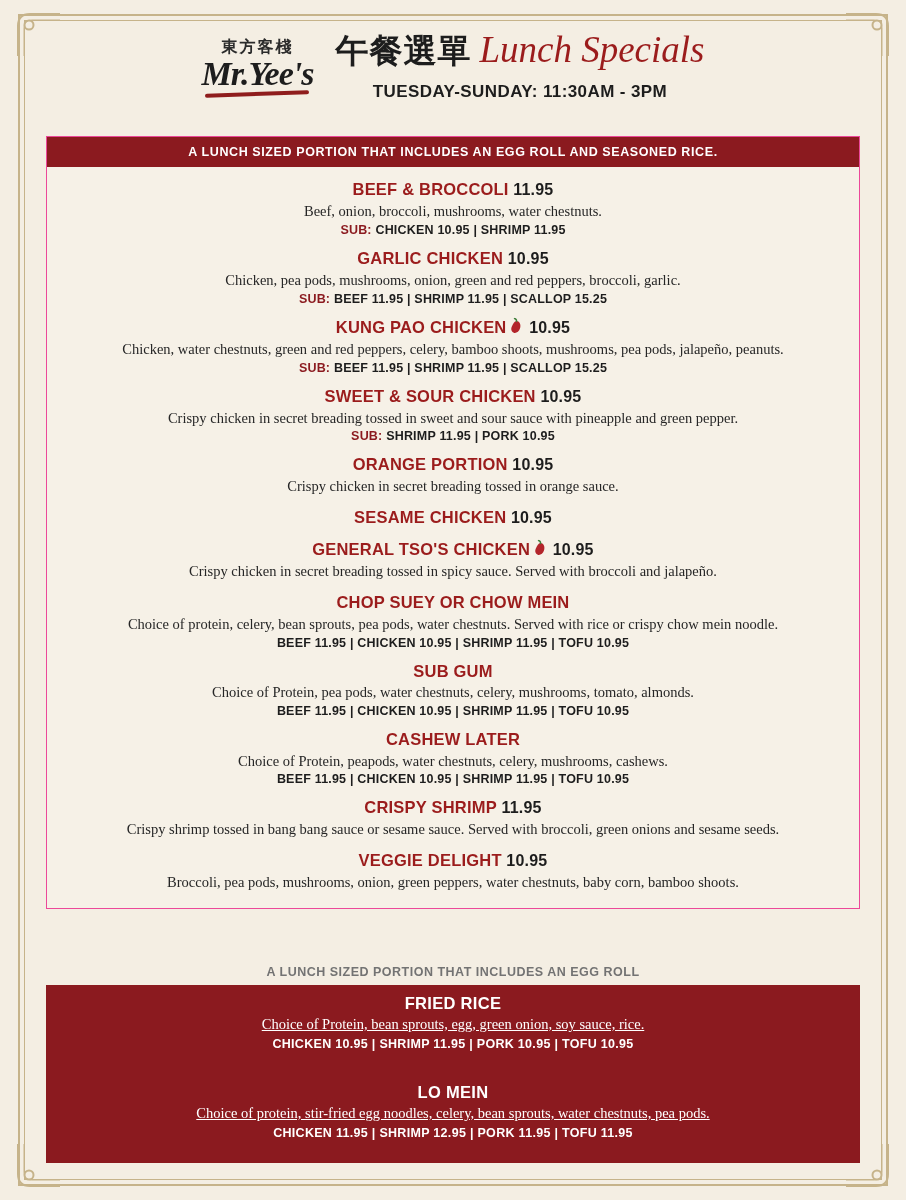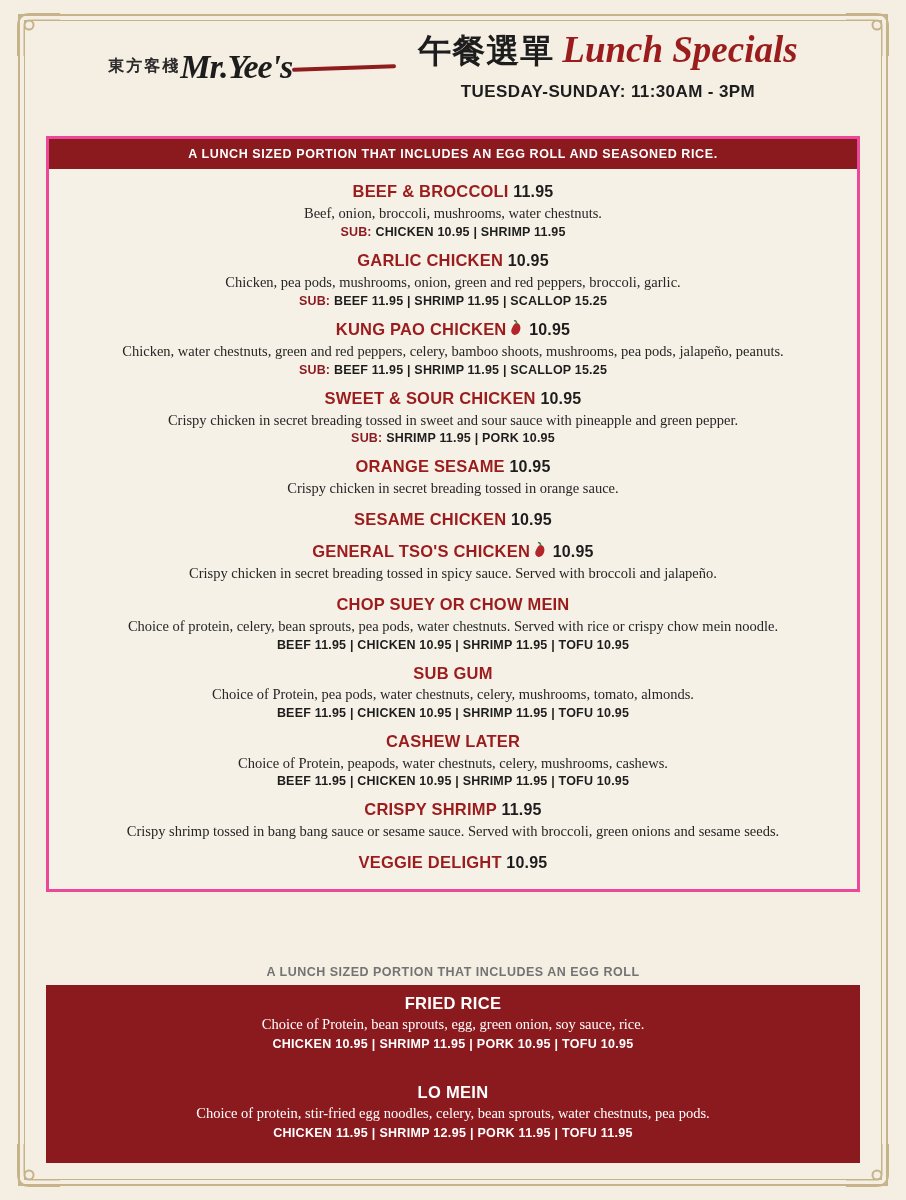--- a/index.html
+++ b/index.html
@@ -50,21 +50,21 @@
     align-items: center;
   }
   .header-row {
     display: flex;
     align-items: center;
     justify-content: center;
     gap: 22px;
   }
   .logo {
     display: flex;
-    flex-direction: row;
+    flex-direction: column;
     align-items: center;
     line-height: 1;
     padding-top: 4px;
   }
   .logo-cn {
     font-family: "DejaVu Sans", sans-serif;
     font-size: 16px;
     font-weight: bold;
     color: #2b2b2b;
     letter-spacing: 2px;
@@ -99,39 +99,39 @@
   .title-cn {
     font-family: "DejaVu Sans", sans-serif;
     font-size: 33px;
     font-weight: bold;
     color: #1d1d1d;
     letter-spacing: 1px;
   }
   .title-en {
     font-family: "Liberation Serif", serif;
     font-style: italic;
-    font-weight: bold;
+    font-weight: normal;
     font-size: 37px;
     color: #9b1c1c;
     letter-spacing: 0px;
   }
   .title-hours {
     font-size: 17px;
     font-weight: bold;
     color: #1d1d1d;
     letter-spacing: 0.4px;
     margin-top: 8px;
   }
 
   
   .main-card {
     position: absolute;
     left: 46px; top: 136px;
     width: 814px;
-    border: 3px solid #ec4899;
+    border: 1px solid #ec4899;
     background: #f6f1e7;
   }
   .banner {
     background: #8b1a1f;
     color: #fff;
     text-align: center;
     font-size: 12.5px;
     font-weight: bold;
     letter-spacing: 0.6px;
     padding: 8px 0 8px;
@@ -199,20 +199,21 @@
   }
   .redbox .rb-title {
     font-size: 16.5px;
     font-weight: bold;
     letter-spacing: 0.3px;
   }
   .redbox .rb-desc {
     font-family: "Liberation Serif", serif;
     font-size: 14.5px;
     margin-top: 3px;
+    text-decoration: underline;
   }
   .redbox .rb-prices {
     font-size: 12.5px;
     font-weight: bold;
     margin-top: 4px;
     letter-spacing: 0.3px;
   }
 </style>
 </head>
 <body>
@@ -288,21 +289,21 @@
               </svg></span><span class="item-price"> 10.95</span></div>
           <div class="item-desc">Chicken, water chestnuts, green and red peppers, celery, bamboo shoots, mushrooms, pea pods, jalapeño, peanuts.</div>
           <div class="item-sub"><span class="sub-lead">SUB:</span> BEEF 11.95 | SHRIMP 11.95 | SCALLOP 15.25</div>
         </div>
         <div class="item">
           <div class="item-name"><span>SWEET &amp; SOUR CHICKEN</span><span class="item-price"> 10.95</span></div>
           <div class="item-desc">Crispy chicken in secret breading tossed in sweet and sour sauce with pineapple and green pepper.</div>
           <div class="item-sub"><span class="sub-lead">SUB:</span> SHRIMP 11.95 | PORK 10.95</div>
         </div>
         <div class="item">
-          <div class="item-name"><span>ORANGE SESAME</span><span class="item-price"> 10.95</span></div>
+          <div class="item-name"><span>ORANGE PORTION</span><span class="item-price"> 10.95</span></div>
           <div class="item-desc">Crispy chicken in secret breading tossed in orange sauce.</div>
         </div>
         <div class="item">
           <div class="item-name"><span>SESAME CHICKEN</span><span class="item-price"> 10.95</span></div>
         </div>
         <div class="item">
           <div class="item-name"><span>GENERAL TSO'S CHICKEN</span><span class="chili"><svg width="13" height="16" viewBox="0 0 13 16">
                 <path d="M6.5 3 C9.5 3 11.5 6 11 9.5 C10.6 13 8 15.4 5.6 15 C3.2 14.6 1.8 12 2.6 9.2 C3.4 6.3 4.4 3 6.5 3 Z" fill="#b3252b"></path>
                 <path d="M6.4 3.4 C6.2 1.8 5.2 0.9 3.8 0.8" fill="none" stroke="#3f7f3a" stroke-width="1.4" stroke-linecap="round"></path>
               </svg></span><span class="item-price"> 10.95</span></div>
@@ -322,20 +323,21 @@
           <div class="item-name"><span>CASHEW LATER</span></div>
           <div class="item-desc">Choice of Protein, peapods, water chestnuts, celery, mushrooms, cashews.</div>
           <div class="item-sub">BEEF 11.95 | CHICKEN 10.95 | SHRIMP 11.95 | TOFU 10.95</div>
         </div>
         <div class="item">
           <div class="item-name"><span>CRISPY SHRIMP</span><span class="item-price"> 11.95</span></div>
           <div class="item-desc">Crispy shrimp tossed in bang bang sauce or sesame sauce. Served with broccoli, green onions and sesame seeds.</div>
         </div>
         <div class="item">
           <div class="item-name"><span>VEGGIE DELIGHT</span><span class="item-price"> 10.95</span></div>
+          <div class="item-desc">Broccoli, pea pods, mushrooms, onion, green peppers, water chestnuts, baby corn, bamboo shoots.</div>
         </div>
       </div>
   </div>
 
   <div class="subbanner" id="subbanner" style="top: 965px;">A LUNCH SIZED PORTION THAT INCLUDES AN EGG ROLL</div>
 
   <div class="redbox" id="fried-rice-box" style="top: 985px;">
     <div class="rb-title">FRIED RICE</div>
     <div class="rb-desc">Choice of Protein, bean sprouts, egg, green onion, soy sauce, rice.</div>
     <div class="rb-prices">CHICKEN 10.95 | SHRIMP 11.95 | PORK 10.95  | TOFU 10.95</div>

